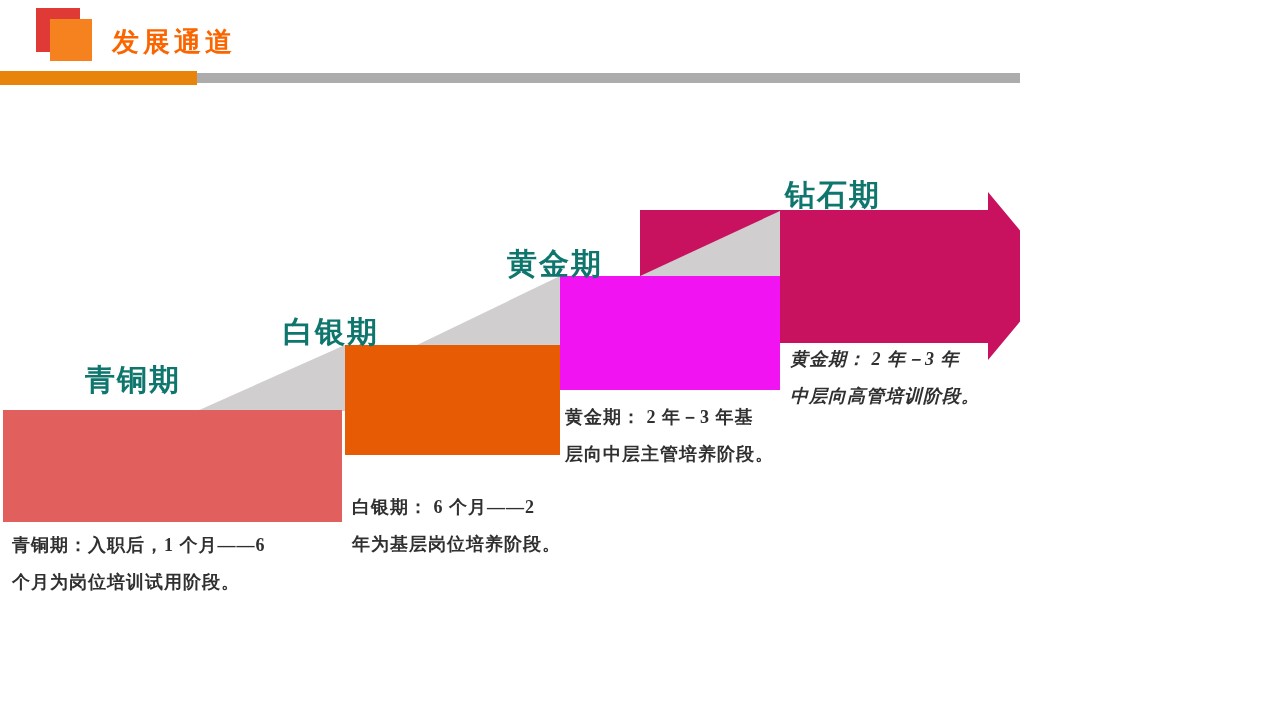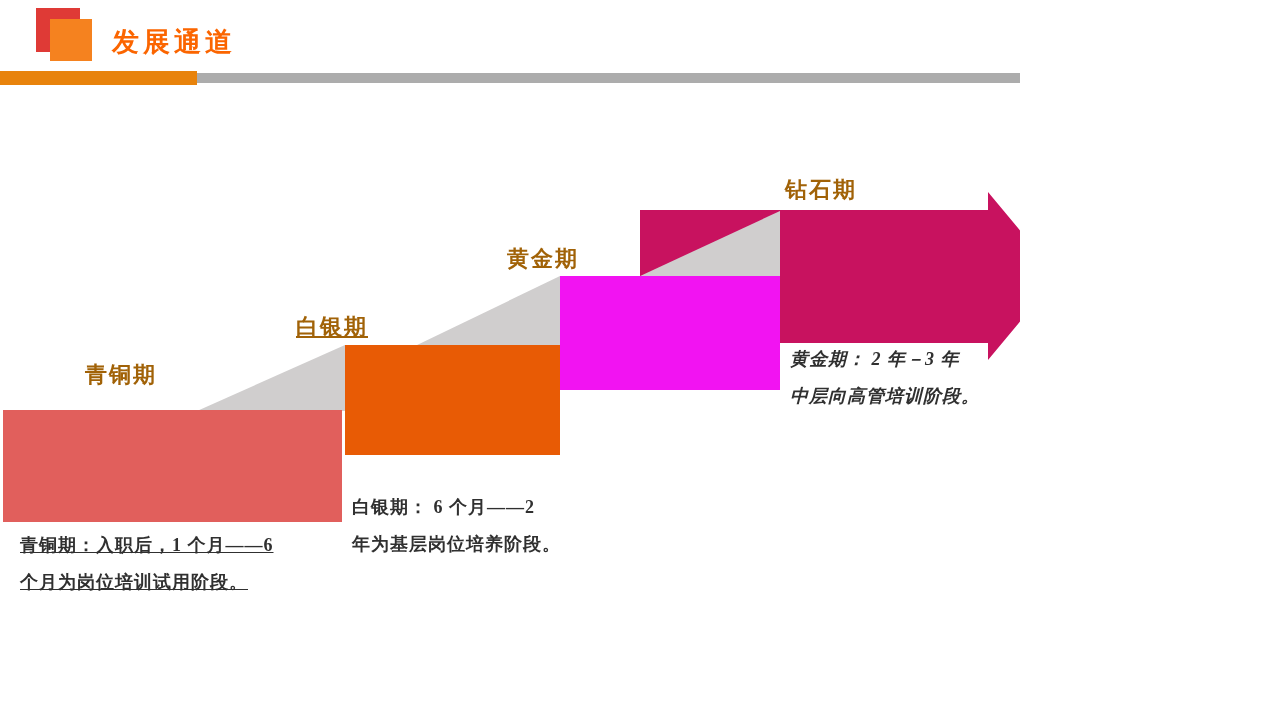--- a/index.html
+++ b/index.html
@@ -28,33 +28,33 @@
   .tri-1 { left:197px; top:345px; width:148px; height:66px; z-index:6; }
   .tri-2 { left:415px; top:276px; width:145px; height:70px; z-index:4; }
   .tri-3 { left:638px; top:211px; width:142px; height:66px; z-index:2; }
   .arrow-diamond {
     left:640px; top:192px; width:418px; height:168px;
     background:var(--step-diamond); z-index:1;
     clip-path:polygon(0px 18px, 348px 18px, 348px 0px, 418px 84px, 348px 168px, 348px 151px, 0px 151px);
   }
 
   
-  .step-label { font-size:22px; font-weight:bold; letter-spacing:2px; color:#a16207; z-index:9;text-align:center; }
+  .step-label { font-size:30px; font-weight:bold; letter-spacing:2px; color:#0f766e; z-index:9;text-align:center; }
   .label-bronze  { left:85px;  top:360px; }
-  .label-silver  { left:296px; top:312px;text-decoration:underline; }
+  .label-silver  { left:283px; top:312px; }
   .label-gold    { left:507px; top:244px; }
   .label-diamond { left:785px; top:175px; }
 
   
   .desc {
     font-family:"Liberation Serif","DejaVu Serif",serif;
     font-size:18px; font-weight:bold; color:#303030;
     line-height:37px; letter-spacing:1px; white-space:nowrap; z-index:9;
   }
-  .desc-bronze  { left:20px;   top:527px;text-decoration:underline; }
+  .desc-bronze  { left:12px;   top:527px; }
   .desc-silver  { left:352px; top:489px; }
   .desc-gold    { left:565px; top:399px; }
   .desc-diamond { left:790px; top:341px;font-style:italic; }
 
   
   .figure { left:1055px; top:150px; width:170px; height:215px; z-index:8; }
   .icon-fill { fill:var(--step-diamond); }
 </style>
 </head>
 <body>
@@ -82,20 +82,24 @@
   <div class="abs step-label label-diamond">钻石期</div>
 
   <div class="abs desc desc-bronze">
     <div>青铜期：入职后，1 个月——6</div>
     <div>个月为岗位培训试用阶段。</div>
   </div>
   <div class="abs desc desc-silver">
     <div>白银期： 6 个月——2</div>
     <div>年为基层岗位培养阶段。</div>
   </div>
+  <div class="abs desc desc-gold">
+    <div>黄金期： 2 年－3 年基</div>
+    <div>层向中层主管培养阶段。</div>
+  </div>
   <div class="abs desc desc-diamond">
     <div>黄金期： 2 年－3 年</div>
     <div>中层向高管培训阶段。</div>
   </div>
 
   <svg class="abs figure" viewBox="0 0 170 215">
     <g class="icon-fill">
 
       <circle cx="58" cy="26" r="20"></circle>
 

